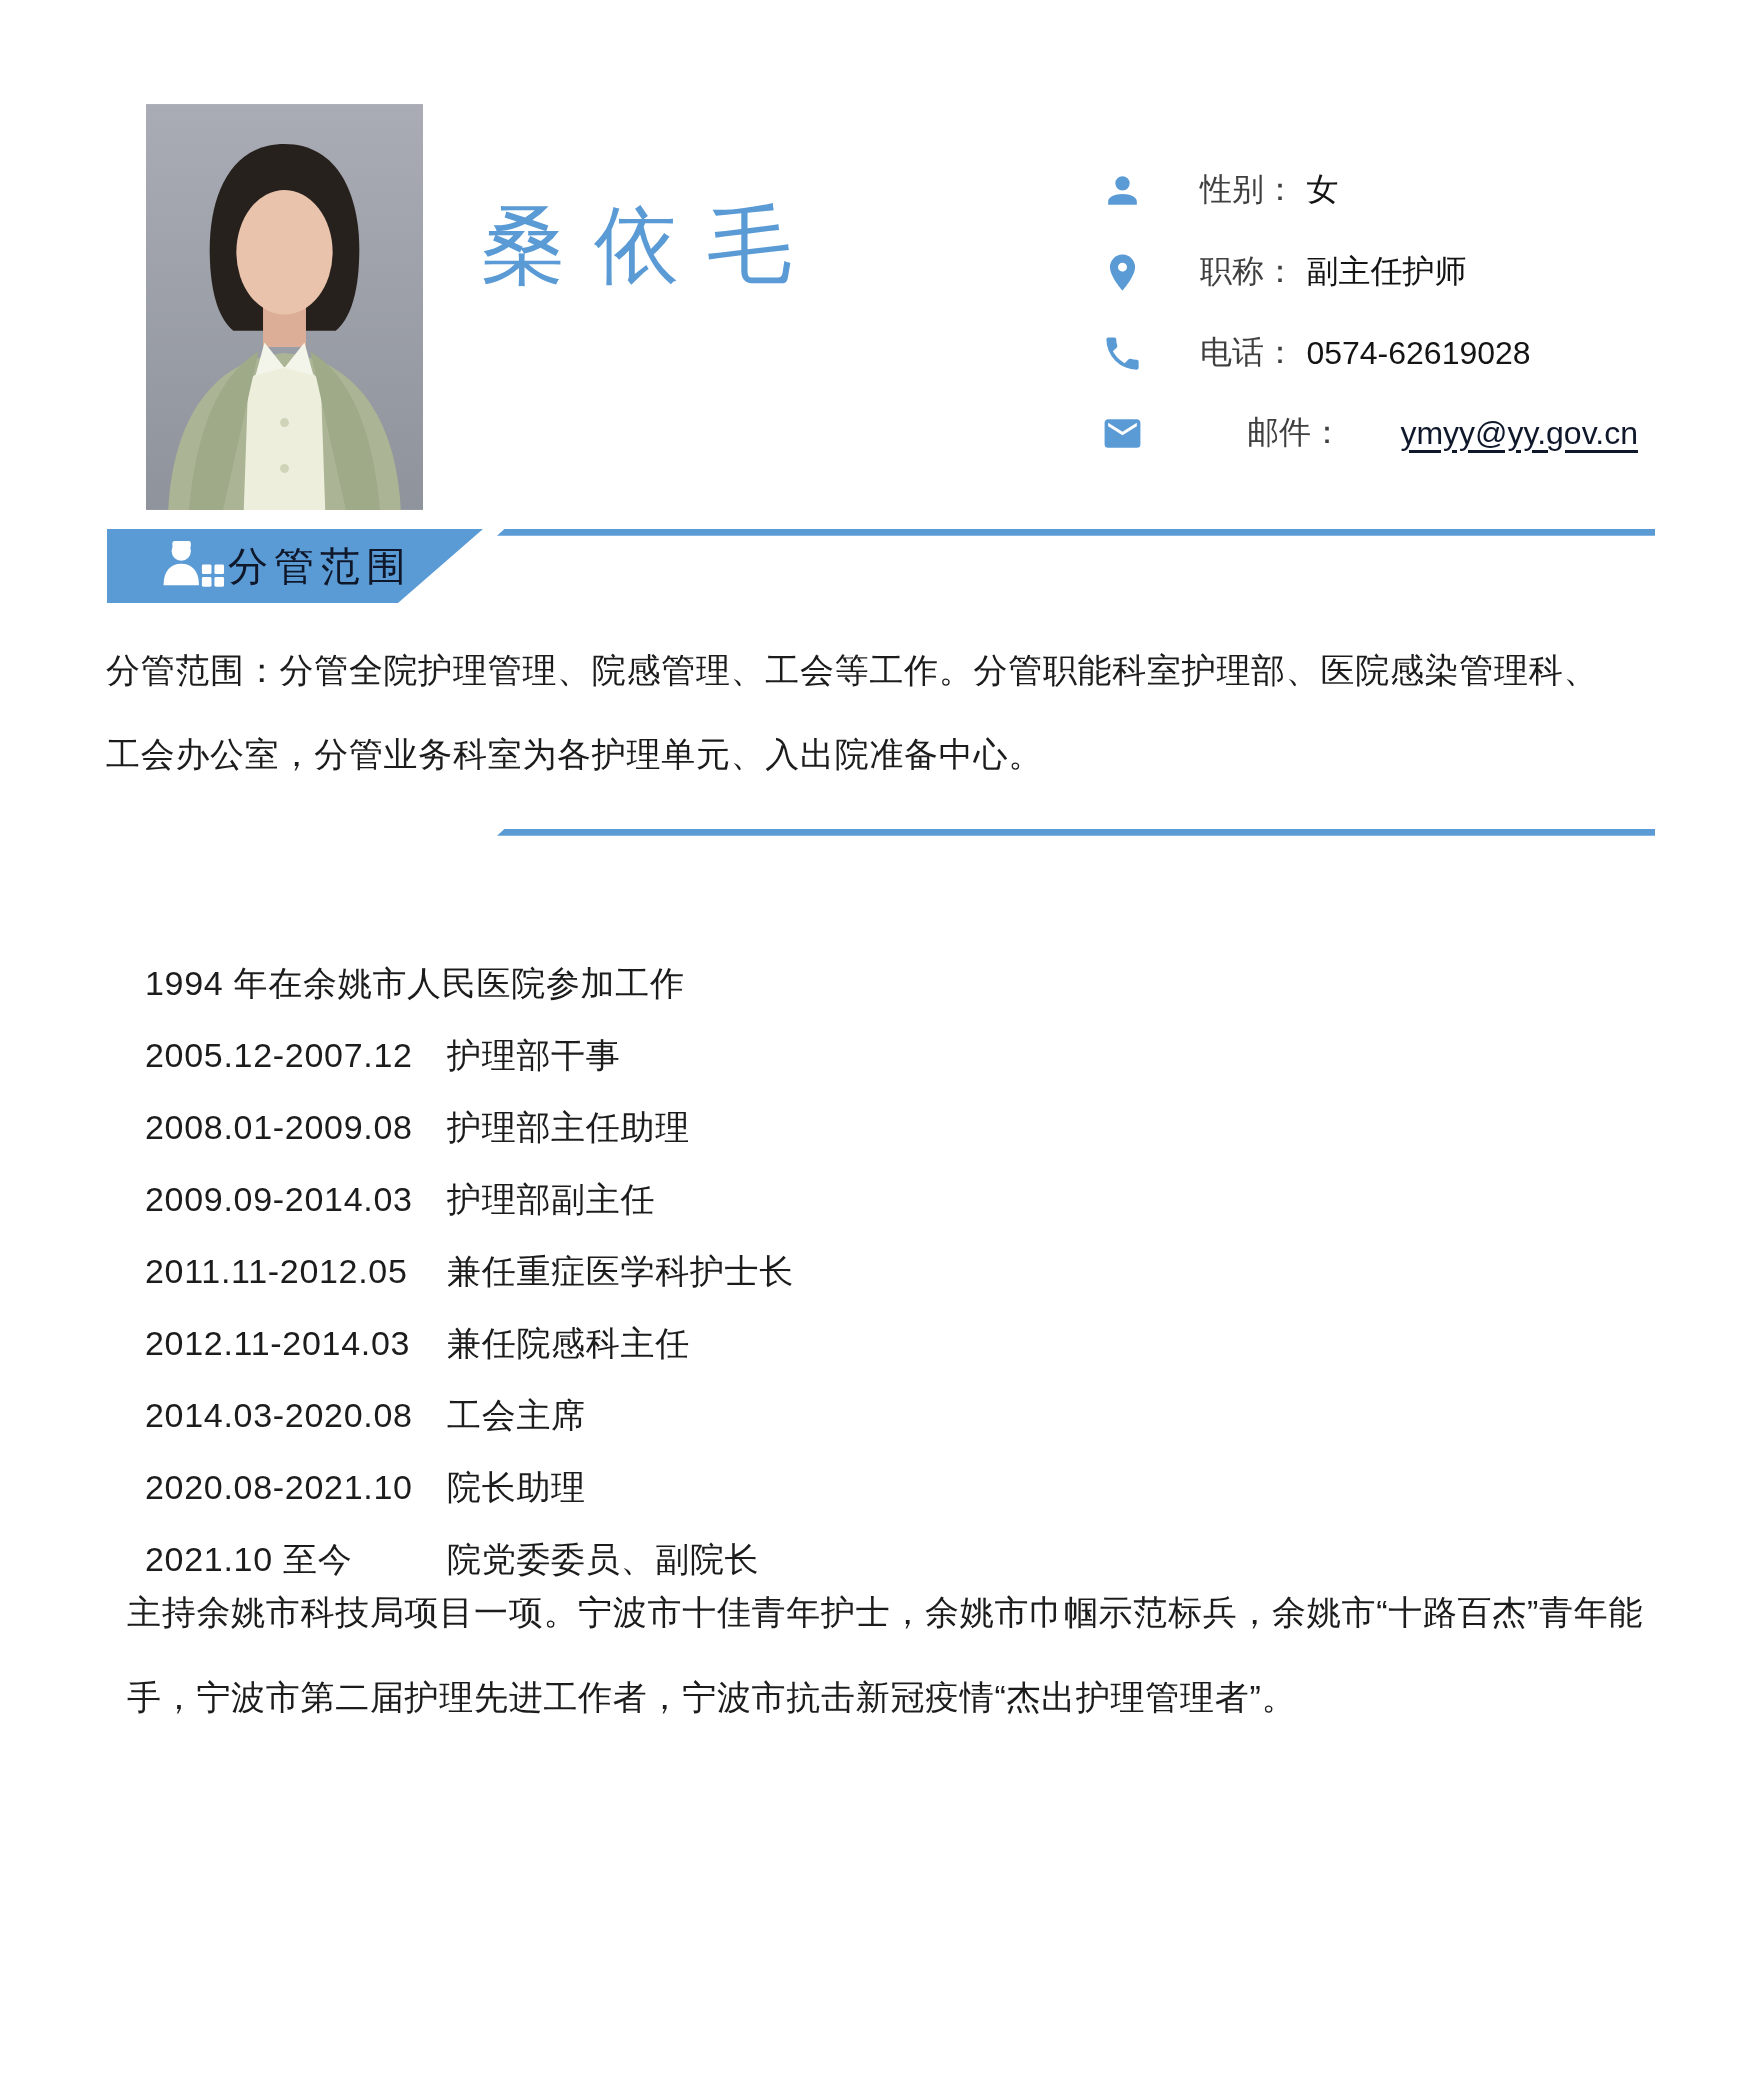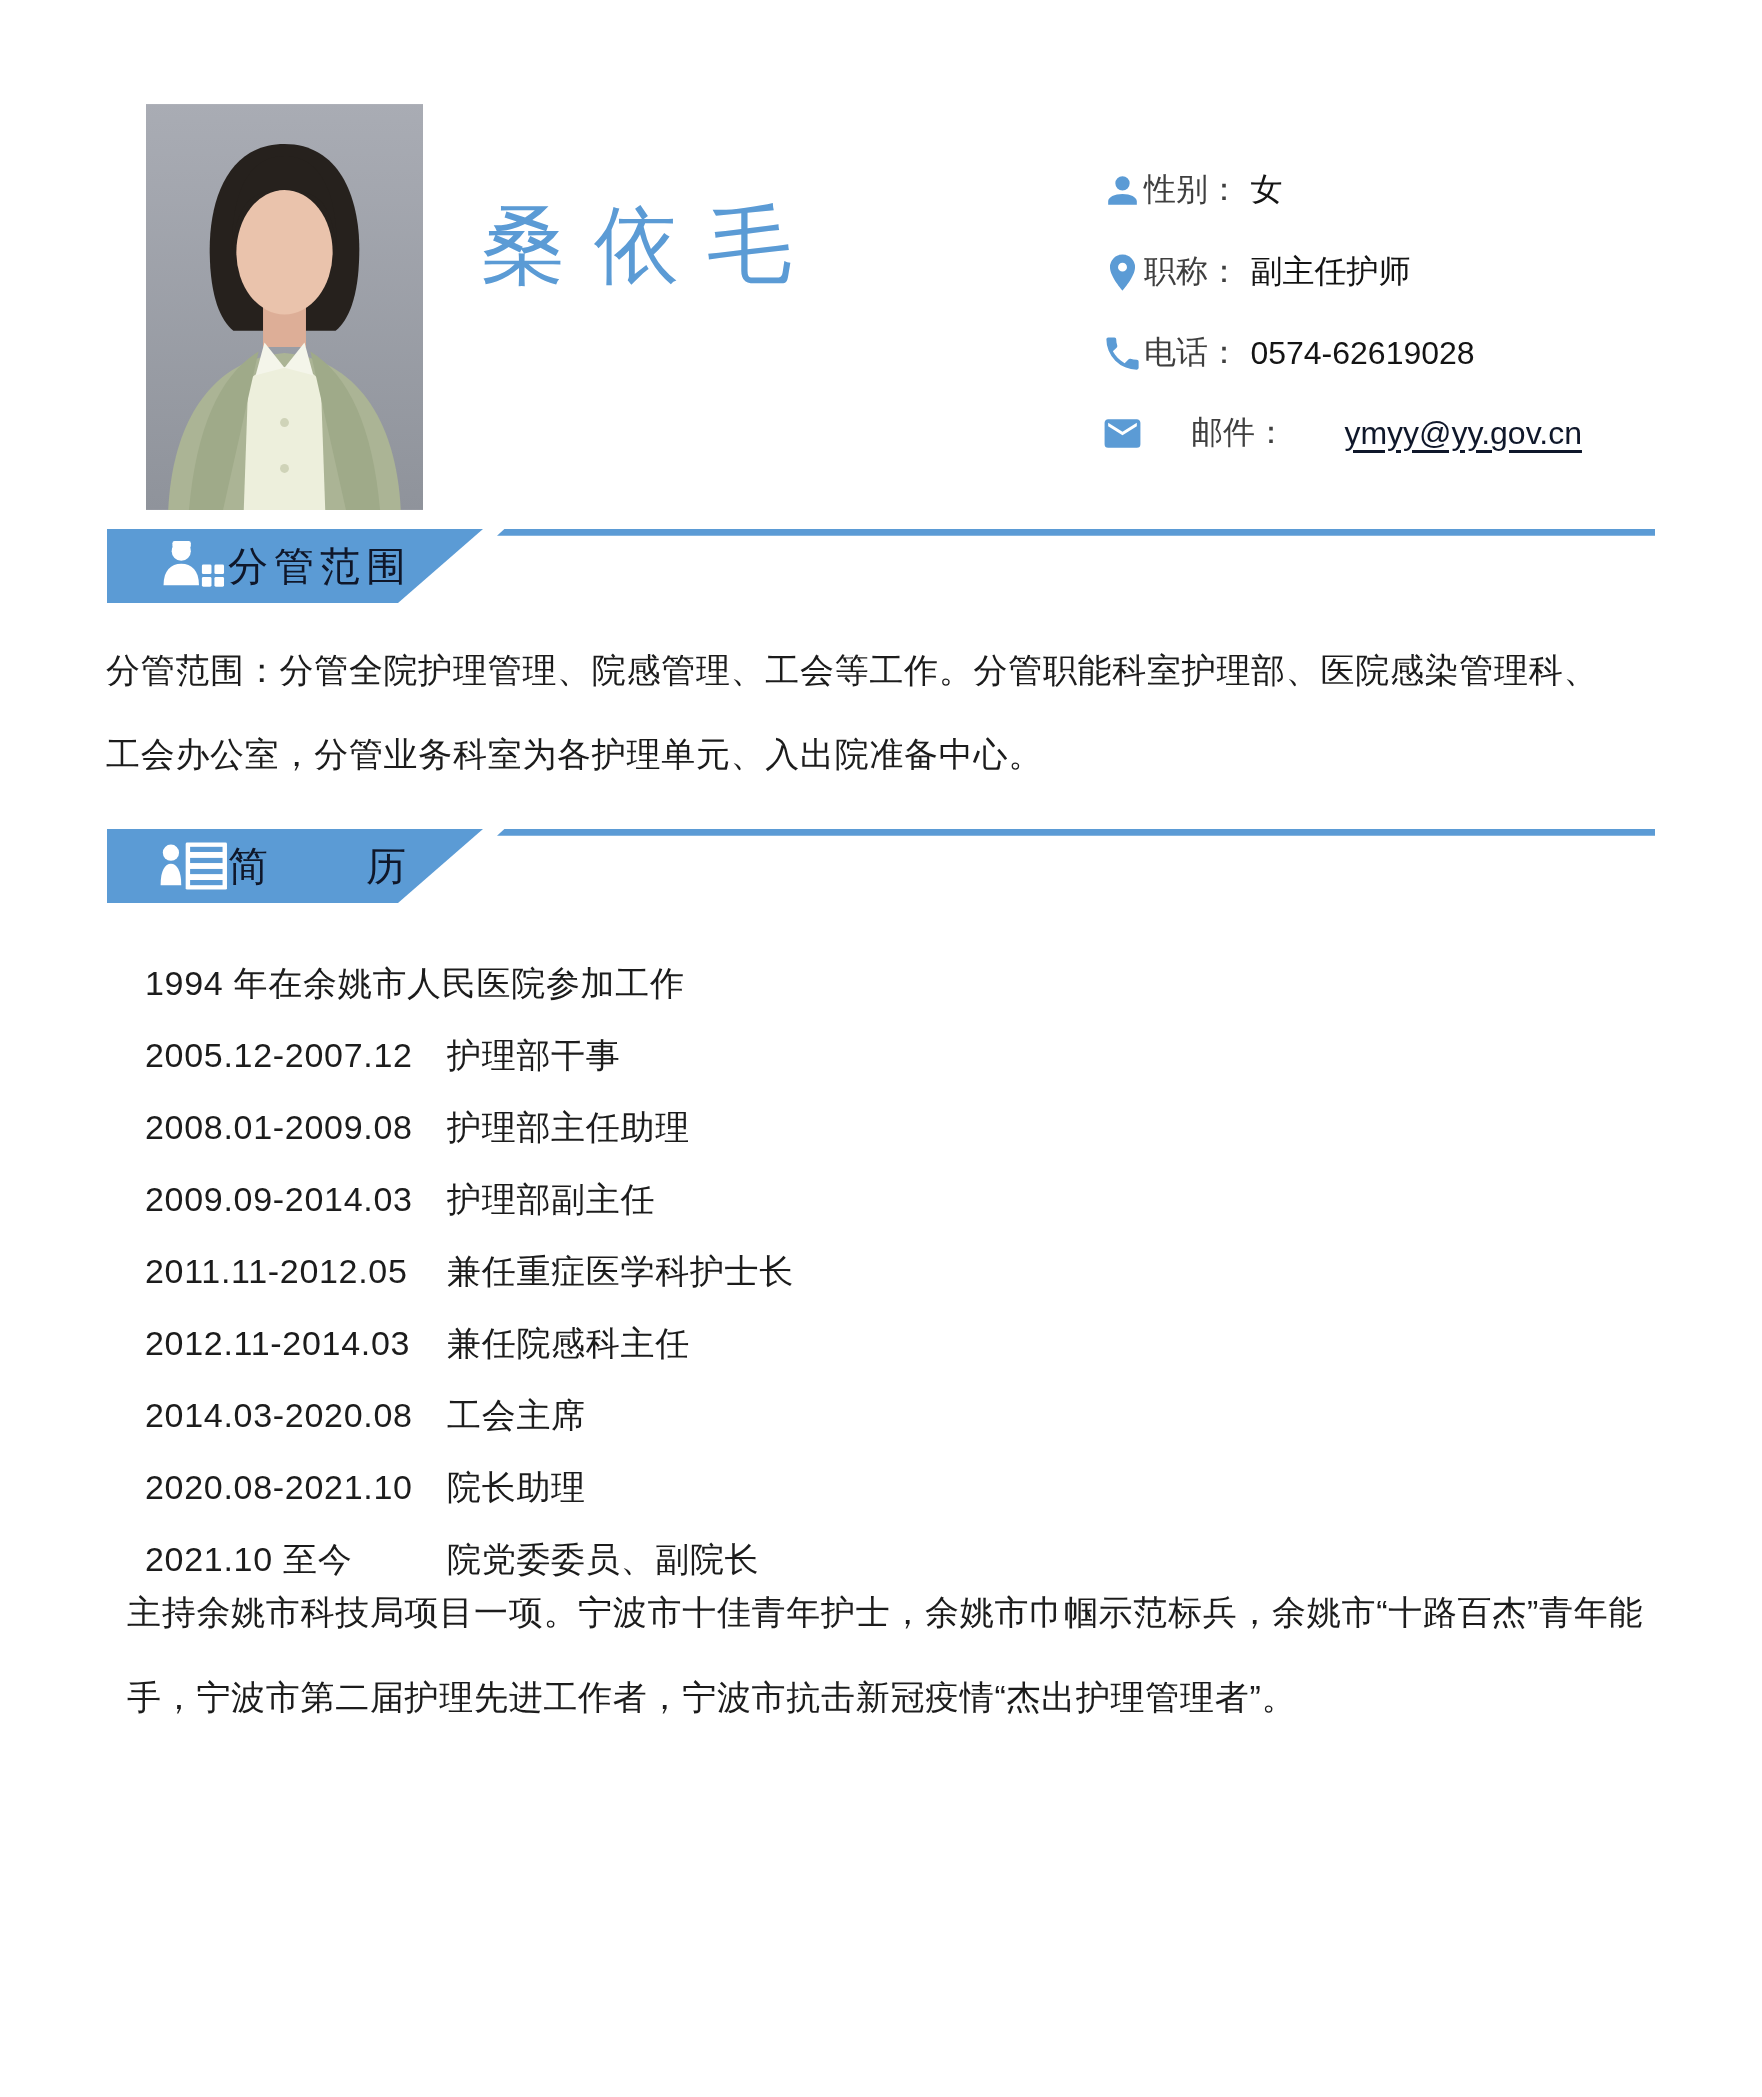--- a/index.html
+++ b/index.html
@@ -25,21 +25,21 @@
   .position-line {
     position: absolute; left: 481px; top: 360px;
     font-size: 36px; font-weight: 700; letter-spacing: 1.5px;
     color: #5b9bd5; white-space: nowrap;
   }
   .contact-row {
     position: absolute; left: 1101px; height: 46px;
     display: flex; align-items: center; white-space: nowrap;
   }
   .contact-row .cicon { width: 43px; height: 43px; flex: 0 0 43px; }
-  .contact-row .clabel { font-size: 32px; color: #3f3f3f; }
+  .contact-row .clabel { margin-left: 56px; font-size: 32px; color: #3f3f3f; }
   .contact-row .cvalue { margin-left: 10.4px; font-size: 32px; color: #141414; }
   .contact-row .cvalue.link {
     color: #0f172a; text-decoration: underline; text-underline-offset: 6px;
     cursor: pointer;
   }
   #contact-0 { top: 167px; }
   #contact-1 { top: 249px; }
   #contact-2 { top: 330px; }
   #contact-3 { top: 410px; gap: 47px; }
 
@@ -153,32 +153,20 @@
       <rect x="75" y="38" width="13" height="13" rx="2" fill="#ffffff"></rect>
       <rect x="58" y="55" width="13" height="13" rx="2" fill="#ffffff"></rect>
       <rect x="75" y="55" width="13" height="13" rx="2" fill="#ffffff"></rect>
     </svg>
     <div class="btitle">分管范围</div>
   </div>
   <div class="top-bar" id="bar-scope"></div>
 
   <div class="scope-para">分管范围：分管全院护理管理、院感管理、工会等工作。分管职能科室护理部、医院感染管理科、工会办公室，分管业务科室为各护理单元、入出院准备中心。</div>
 
-  <div class="banner" id="banner-resume">
-    <svg class="bicon" viewBox="0 0 100 80">
-      <circle cx="16" cy="22" r="11" fill="#ffffff"></circle>
-      <path d="M2,66 C2,46 8,37 16,37 C24,37 30,46 30,66 Z" fill="#ffffff"></path>
-      <rect x="36" y="8" width="56" height="64" rx="2" fill="#ffffff"></rect>
-      <rect x="42" y="14" width="44" height="7" fill="#5b9bd5"></rect>
-      <rect x="42" y="29" width="44" height="7" fill="#5b9bd5"></rect>
-      <rect x="42" y="44" width="44" height="7" fill="#5b9bd5"></rect>
-      <rect x="42" y="59" width="44" height="7" fill="#5b9bd5"></rect>
-    </svg>
-    <div class="btitle">简　　历</div>
-  </div>
   <div class="top-bar" id="bar-resume"></div>
 
   <div class="timeline">
 
       <div class="t-row"><span class="t-date">1994 年在余姚市人民医院参加工作</span><span class="t-role"></span></div>
 
       <div class="t-row"><span class="t-date">2005.12-2007.12</span><span class="t-role">护理部干事</span></div>
 
       <div class="t-row"><span class="t-date">2008.01-2009.08</span><span class="t-role">护理部主任助理</span></div>
 

